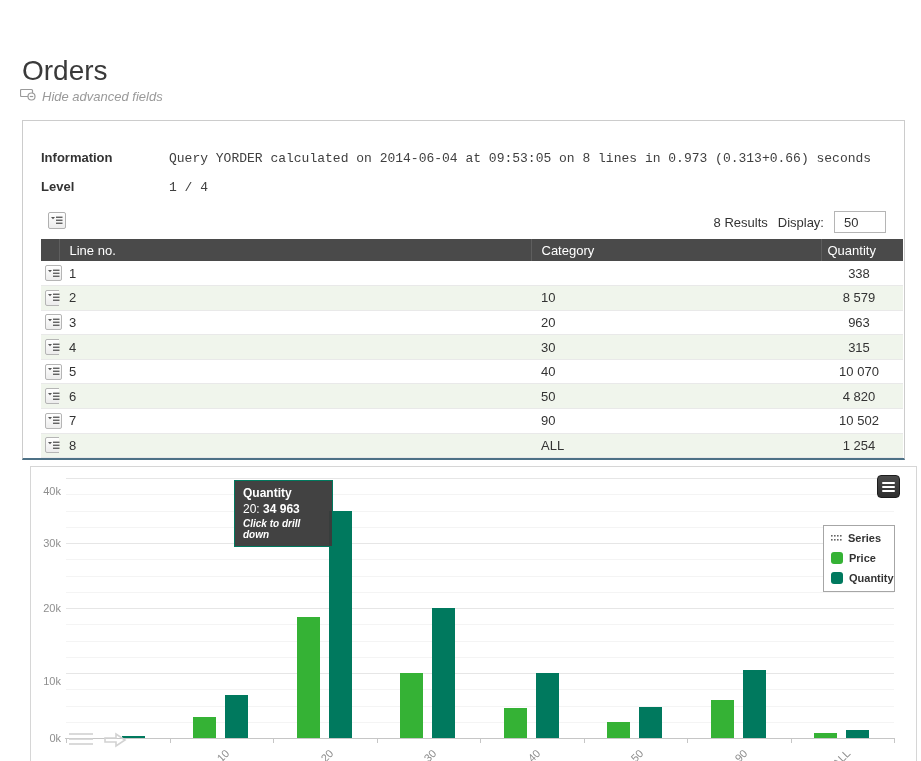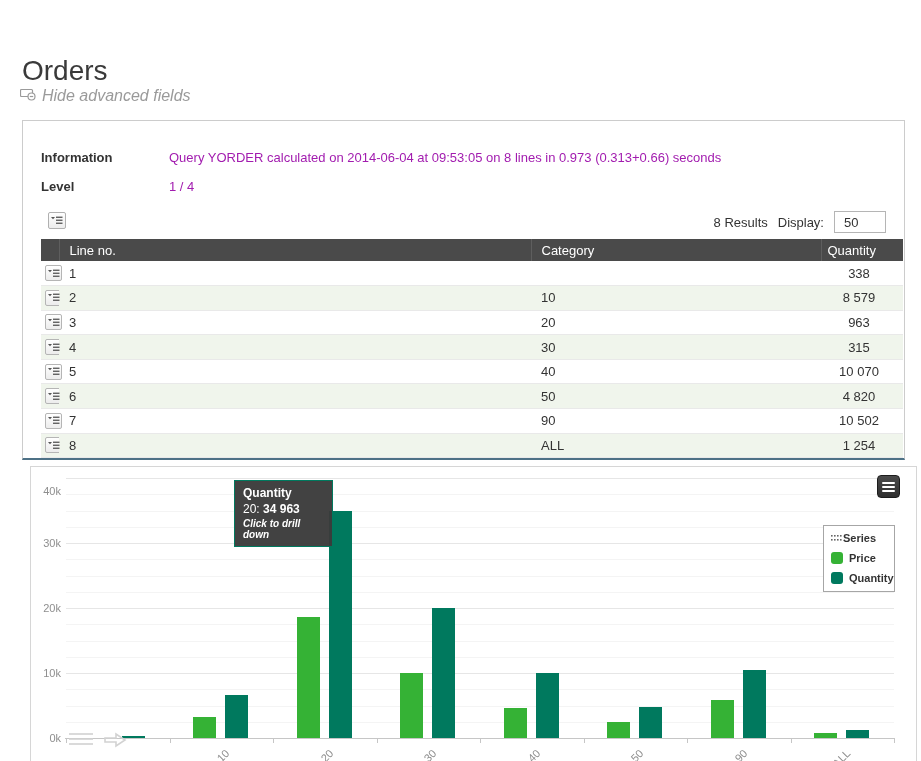--- a/index.html
+++ b/index.html
@@ -3,28 +3,28 @@
 <meta charset="utf-8">
 <style>
   * { margin:0; padding:0; box-sizing:border-box; }
   html,body { width:921px; height:761px; background:#fff; overflow:hidden;
               font-family:"Liberation Sans", sans-serif; color:#333; }
   .page { position:relative; width:921px; height:761px; }
 
   
   .title { position:absolute; left:22px; top:55px; font-size:28px; font-weight:400; color:#3a3a3a; }
   .adv-toggle { position:absolute; left:20px; top:87px; display:flex; align-items:center; gap:6px; cursor:pointer; }
-  .adv-toggle span.txt { font-size:16px; font-style:italic; color:#9a9a9a; }
+  .adv-toggle span.txt { font-size:13px; font-style:italic; color:#9a9a9a; }
 
   
   .panel { position:absolute; left:22px; top:120px; width:883px; height:340px;
            border:1px solid #ccc; border-bottom:2px solid #4d7186; background:#fff; }
   .info-row { position:absolute; left:18px; font-size:13px; }
   .info-row .lbl { display:inline-block; width:128px; font-weight:bold; color:#333; }
-  .info-row .val { color:#a21caf; }
+  .info-row .val { color:#404040;font-family:Liberation Mono, monospace; }
   .row-info { top:29px; }
   .row-level { top:58px; }
 
   .toolbar { position:absolute; left:18px; right:18px; top:90px; height:24px; }
   .dd-btn { position:absolute; left:7px; top:1px; width:18px; height:17px; border:1px solid #b0b0b0;
             border-radius:2px; background:linear-gradient(#fff,#ececec); display:flex;
             align-items:center; justify-content:center; cursor:pointer; }
   .toolbar-right { position:absolute; right:0; top:0; display:flex; align-items:center; gap:10px; font-size:13px; }
   .display-input { width:52px; height:22px; border:1px solid #b5b5b5; font-size:13px; padding-left:9px;
                    font-family:"Liberation Sans", sans-serif; color:#333; }
@@ -63,21 +63,21 @@
   .tooltip { position:absolute; left:203px; top:13px; width:99px; background:rgba(58,58,58,0.96);
              border:1px solid #00795e; color:#fff; padding:5px 8px 6px 8px; z-index:5; }
   .tooltip .t1 { font-size:12px; font-weight:bold; }
   .tooltip .t2 { font-size:12px; margin-top:2px; }
   .tooltip .t2 b { font-weight:bold; }
   .tooltip .t3 { font-size:10px; font-style:italic; font-weight:bold; margin-top:2px; }
 
   
   .legend { position:absolute; left:792px; top:58px; width:72px; background:#fff;
             border:1px solid #a6a6a6; padding:6px 6px 7px 7px; z-index:4; }
-  .legend .l-title { display:flex; align-items:center; font-size:11px; font-weight:bold;
+  .legend .l-title { display:flex; align-items:center; gap:5px; font-size:11px; font-weight:bold;
                      color:#333; cursor:grab; }
   .legend .l-item { display:flex; align-items:center; gap:6px; margin-top:8px; font-size:11px;
                     font-weight:bold; color:#333; cursor:pointer; }
   .swatch { width:12px; height:12px; border-radius:3px; flex:0 0 auto; }
 
   
   .export-btn { position:absolute; left:846px; top:8px; width:23px; height:23px; border:1px solid #1c1c1c;
                 border-radius:4px; background:linear-gradient(#4a4a4a,#2f2f2f);
                 display:flex; flex-direction:column; align-items:center; justify-content:center;
                 gap:2px; cursor:pointer; z-index:4; }
@@ -276,21 +276,21 @@
         <div class="gl minor" style="top: 157.25px;"></div>
         <div class="gl minor" style="top: 124.75px;"></div>
         <div class="gl minor" style="top: 108.5px;"></div>
         <div class="gl minor" style="top: 92.25px;"></div>
         <div class="gl minor" style="top: 59.75px;"></div>
         <div class="gl minor" style="top: 43.5px;"></div>
         <div class="gl minor" style="top: 27.25px;"></div>
         <div class="gl major" style="top: 271px;"></div>
         <div class="ylabel" style="top: 265px;">0k</div>
         <div class="gl major" style="top: 206px;"></div>
-        <div class="ylabel" style="top: 200px;">10k</div>
+        <div class="ylabel" style="top: 208px;">10k</div>
         <div class="gl major" style="top: 141px;"></div>
         <div class="ylabel" style="top: 135px;">20k</div>
         <div class="gl major" style="top: 76px;"></div>
         <div class="ylabel" style="top: 70px;">30k</div>
         <div class="gl major" style="top: 11px;"></div>
         <div class="ylabel" style="top: 18px;">40k</div>
         <div class="xaxis"></div>
         <div class="xtick" style="left: 35px;"></div>
         <div class="xtick" style="left: 138.5px;"></div>
         <div class="xtick" style="left: 242px;"></div>

